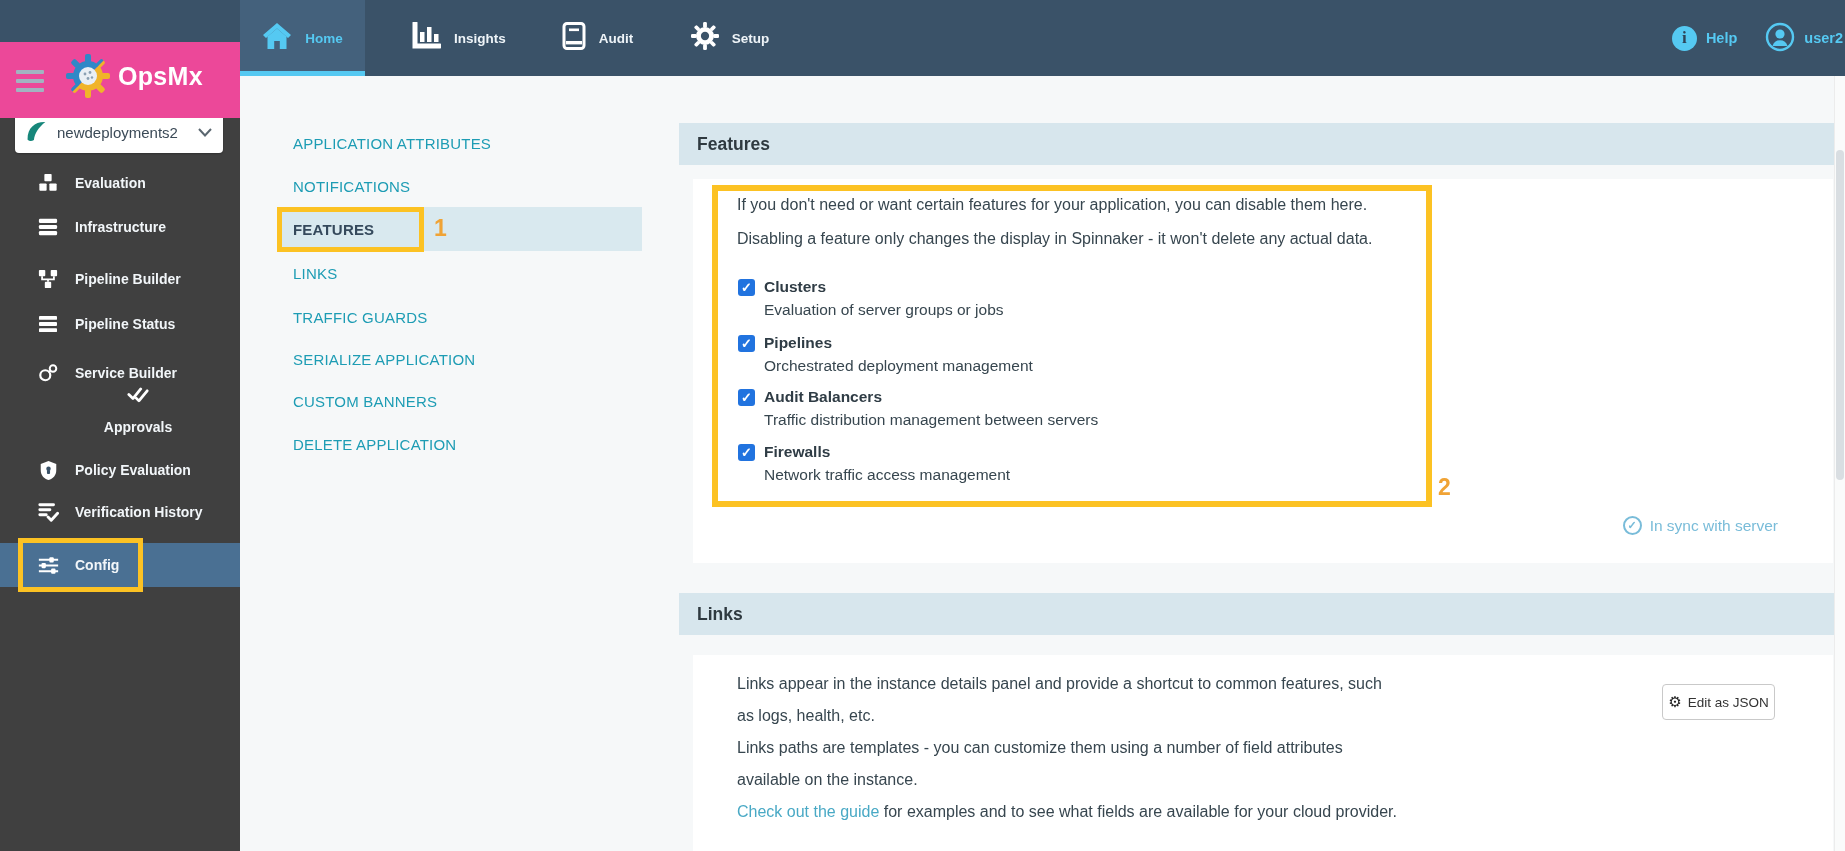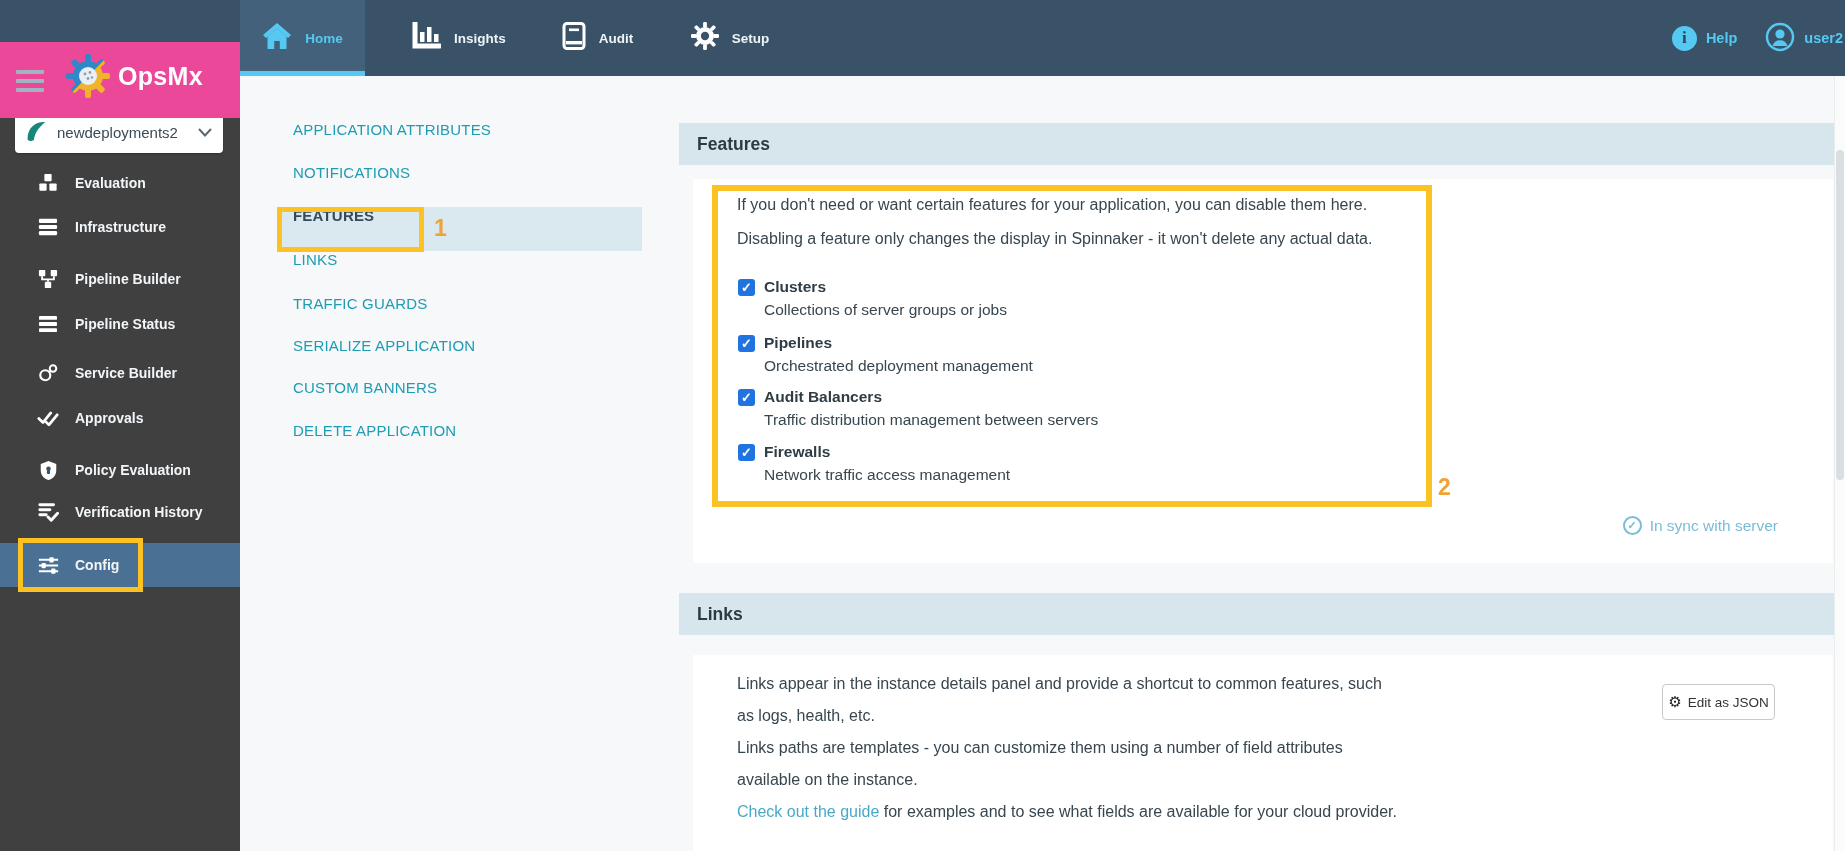--- a/index.html
+++ b/index.html
@@ -28,21 +28,21 @@
   .app-select{position:absolute;left:15px;top:36px;width:188px;height:41px;background:#ffffff;border-radius:4px;
               display:flex;align-items:center;gap:10px;padding:0 10px;box-shadow:0 1px 2px rgba(0,0,0,.25);cursor:pointer;}
   .app-select-text{font-size:15px;color:#3b4a57;}
   .app-select .chev{margin-left:auto;}
   .side-item{position:absolute;left:0;width:240px;height:44px;display:flex;align-items:center;gap:15px;
              padding-left:36px;box-sizing:border-box;color:#f2f6f9;font-size:14px;font-weight:600;cursor:pointer;}
   .side-item.active{background:#4a7093;}
   .side-icon{width:24px;display:flex;justify-content:center;}
 
   
-  .cfg-item{position:absolute;left:277px;width:365px;height:44px;display:flex;align-items:flex-start;
+  .cfg-item{position:absolute;left:277px;width:365px;height:44px;display:flex;align-items:center;
             padding-left:16px;box-sizing:border-box;color:#1d9cb4;font-size:15px;cursor:pointer;letter-spacing:.2px;}
   .cfg-item.active{background:#d9e9ef;color:#35495c;font-weight:700;}
 
   
   .sec-header{position:absolute;left:679px;width:1166px;height:42px;background:#d7e6ed;
               display:flex;align-items:center;padding-left:18px;box-sizing:border-box;}
   .sec-title{font-size:17.5px;font-weight:700;color:#2f3a40;}
   .panel{position:absolute;left:693px;width:1140px;background:#ffffff;}
 
   .intro-line{position:absolute;left:44px;font-size:16px;color:#37464f;white-space:nowrap;}
@@ -264,21 +264,21 @@
       <span class="side-icon">
         <svg width="20" height="18" viewBox="0 0 22 20" fill="#ffffff">
           <rect x="1" y="1" width="20" height="4.4" rx="1"></rect>
             <rect x="1" y="7.8" width="20" height="4.4" rx="1"></rect>
             <rect x="1" y="14.6" width="20" height="4.4" rx="1"></rect>
         </svg>
       </span>
       <span>Pipeline Status</span>
     </div>
 
-    <div class="side-item" style="top:320px;">
+    <div class="side-item" style="top:308px;flex-direction:column;">
       <span class="side-icon">
         <svg width="22" height="20" viewBox="0 0 24 20" fill="none" stroke="#ffffff" stroke-width="3" stroke-linecap="round" stroke-linejoin="round">
           <path d="M2 10.5 L6.5 15 L15 4.5"></path>
             <path d="M10 14.5 L13 17.5 L22 6.5"></path>
         </svg>
       </span>
       <span>Approvals</span>
     </div>
 
     <div class="side-item" style="top:372px;">
@@ -353,21 +353,21 @@
 
   <div class="panel" style="top:179px;height:384px;">
     <div class="intro-line" style="top:17px;">If you don't need or want certain features for your application, you can disable them here.</div>
     <div class="intro-line" style="top:51px;">Disabling a feature only changes the display in Spinnaker - it won't delete any actual data.</div>
 
     <div class="feat-row" style="top:97px;">
       <div class="feat-head">
         <span class="checkbox">✓</span>
         <span class="feat-name">Clusters</span>
       </div>
-      <div class="feat-desc">Collections of server groups or jobs</div>
+      <div class="feat-desc">Evaluation of server groups or jobs</div>
     </div>
 
     <div class="feat-row" style="top:153px;">
       <div class="feat-head">
         <span class="checkbox">✓</span>
         <span class="feat-name">Pipelines</span>
       </div>
       <div class="feat-desc">Orchestrated deployment management</div>
     </div>
 

